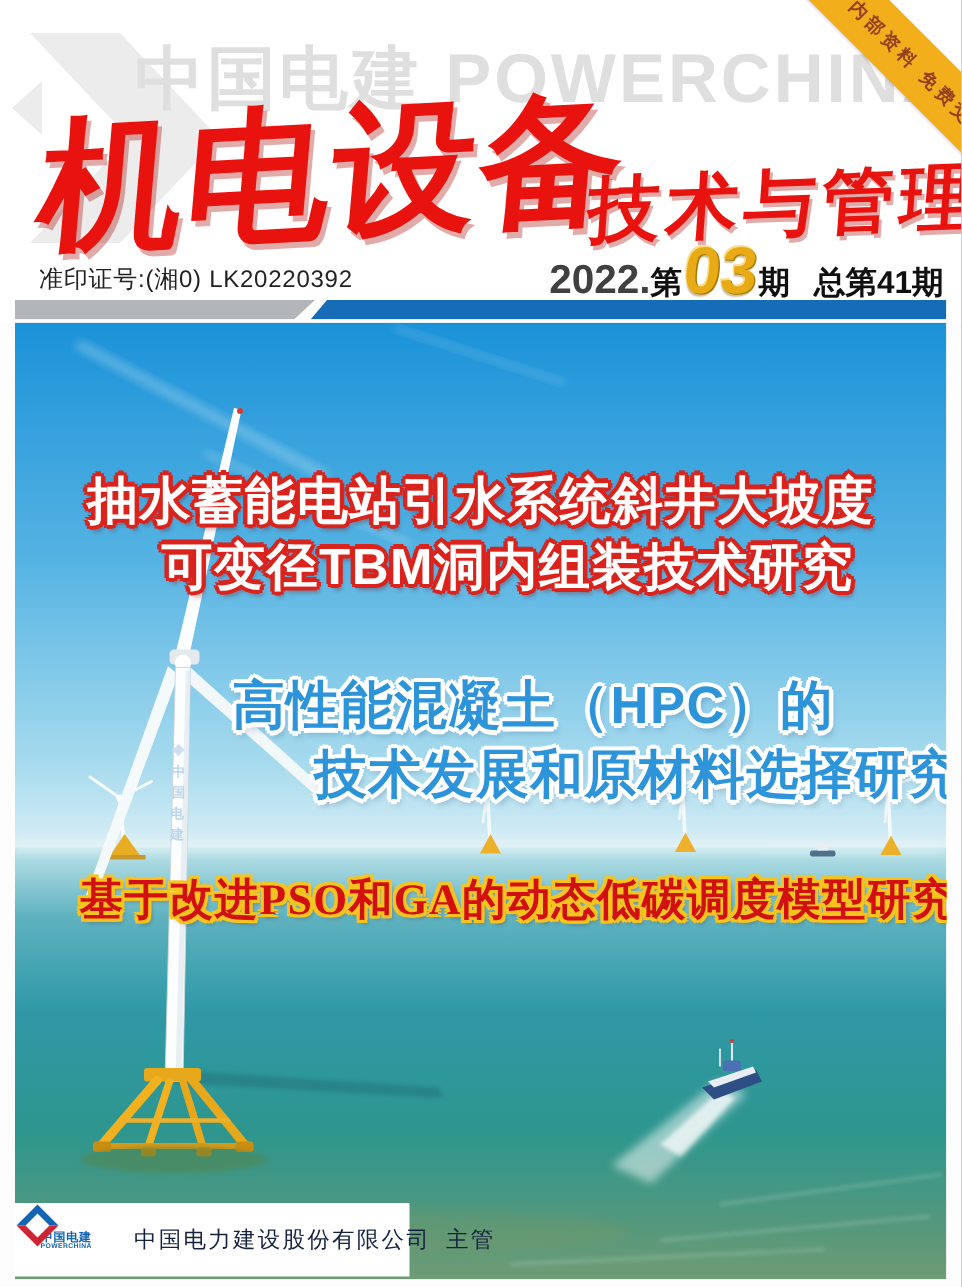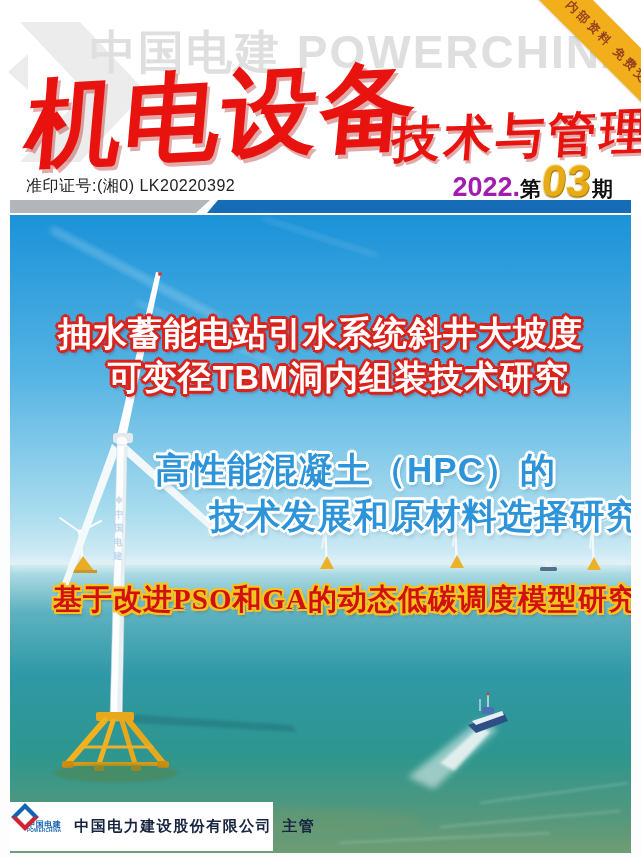--- a/index.html
+++ b/index.html
@@ -11,21 +11,21 @@
   .wm-chevron{position:absolute;left:0;top:10px;}
   .wm-text{position:absolute;left:90px;top:22px;font-size:46px;font-weight:900;color:#dfdfdf;letter-spacing:2px;white-space:nowrap;}
   .ribbon{position:absolute;left:498px;top:28px;width:230px;height:38px;background:#f2ae1b;transform:rotate(45deg);display:flex;align-items:center;justify-content:center;box-shadow:0 1px 2px rgba(0,0,0,.15);}
   .ribbon span{font-size:12px;font-weight:700;color:#93401f;letter-spacing:3px;white-space:nowrap;}
   .title-cn-main{position:absolute;left:26px;top:52px;font-size:96px;font-weight:900;color:#e8120e;letter-spacing:2px;transform:rotate(-3deg) skewX(-8deg);text-shadow:3px 4px 0 rgba(165,15,10,.35);white-space:nowrap;}
   .title-en{position:absolute;left:396px;top:78px;color:#8f8f8f;font-size:12px;font-weight:700;letter-spacing:.4px;line-height:15px;white-space:nowrap;}
   .title-en .l2{word-spacing:9px;}
   .title-cn-sub{position:absolute;left:392px;top:104px;font-size:48px;font-weight:900;color:#e8120e;letter-spacing:4px;transform:rotate(-2deg) skewX(-6deg);text-shadow:2px 3px 0 rgba(165,15,10,.35);white-space:nowrap;}
   .license{position:absolute;left:26px;top:176px;font-size:16px;color:#222;letter-spacing:.5px;}
   .issue{position:absolute;right:12px;top:156px;display:flex;align-items:baseline;white-space:nowrap;}
-  .issue .y{font-size:27px;font-weight:900;color:#a21caf;}
+  .issue .y{font-size:27px;font-weight:900;color:#404040;}
   .issue .cjk{font-size:21px;font-weight:800;color:#101010;}
   .issue .num{font-size:44px;font-weight:900;color:#e8ab15;margin:0 1px;transform:skewX(-6deg);text-shadow:1px 1px 0 #a57a08,-1px -1px 0 #f9dd8a,0 2px 1px rgba(120,90,0,.4);}
   .issue .gap{width:16px;}
   .bar-gray{position:absolute;left:10px;top:200px;width:200px;height:13px;background:#b2b6bb;clip-path:polygon(0 0,100% 0,93% 100%,0 100%);}
   .bar-blue{position:absolute;left:207px;top:200px;width:424px;height:13px;background:#176cb8;clip-path:polygon(2.6% 0,100% 0,100% 100%,0 100%);}
 
   
   .photo{position:absolute;left:10px;top:215px;width:621px;height:638px;overflow:hidden;}
   .photo svg{position:absolute;left:0;top:0;}
 
@@ -35,21 +35,21 @@
   .t-blue-white{color:#2e94d9;font-size:35px;letter-spacing:1px;
     text-shadow:-2px -2px 0 #fff,2px -2px 0 #fff,-2px 2px 0 #fff,2px 2px 0 #fff,-3px 0 0 #fff,3px 0 0 #fff,0 -3px 0 #fff,0 3px 0 #fff,2px 4px 4px rgba(0,40,90,.25);}
   .t-red-gold{color:#d21011;font-family:"Liberation Serif",serif;font-size:29px;font-weight:900;letter-spacing:1px;
     text-shadow:-2px -2px 0 #f6c41e,2px -2px 0 #f6c41e,-2px 2px 0 #f6c41e,2px 2px 0 #f6c41e,-2px 0 0 #f6c41e,2px 0 0 #f6c41e,0 -2px 0 #f6c41e,0 2px 0 #f6c41e,2px 3px 3px rgba(90,20,0,.35);}
 
   
   .footerbox{position:absolute;left:0;top:587px;width:263px;height:49px;background:#fff;display:flex;align-items:center;}
   .logo-wrap{margin-left:17px;display:flex;flex-direction:column;align-items:center;line-height:1;}
   .logo-cn{font-size:8px;font-weight:800;color:#1464b4;margin-top:1px;letter-spacing:.5px;}
   .logo-en{font-size:4.5px;font-weight:700;color:#1464b4;letter-spacing:.3px;}
-  .publisher{margin-left:13px;font-size:15px;font-weight:700;color:#16233f;letter-spacing:1.5px;white-space:nowrap;}
+  .publisher{margin-left:28px;font-size:15px;font-weight:400;color:#16233f;letter-spacing:1.5px;white-space:nowrap;}
   .publisher .role{margin-left:10px;}
 </style>
 </head>
 <body>
 
 <div class="page">
 
   <div class="header">
 
     <svg class="wm-chevron" width="170" height="160" viewBox="0 0 170 160">
@@ -73,20 +73,21 @@
     <div class="title-cn-sub">技术与管理</div>
 
     <div class="license">准印证号:(湘0) LK20220392</div>
 
     <div class="issue">
       <span class="y">2022.</span>
       <span class="cjk">第</span>
       <span class="num">03</span>
       <span class="cjk">期</span>
       <span class="gap"></span>
+      <span class="cjk">总第41期</span>
     </div>
 
     <div class="bar-gray"></div>
     <div class="bar-blue"></div>
   </div>
 
   <div class="photo">
 
     <svg width="621" height="638" viewBox="0 0 621 638">
       <defs>

